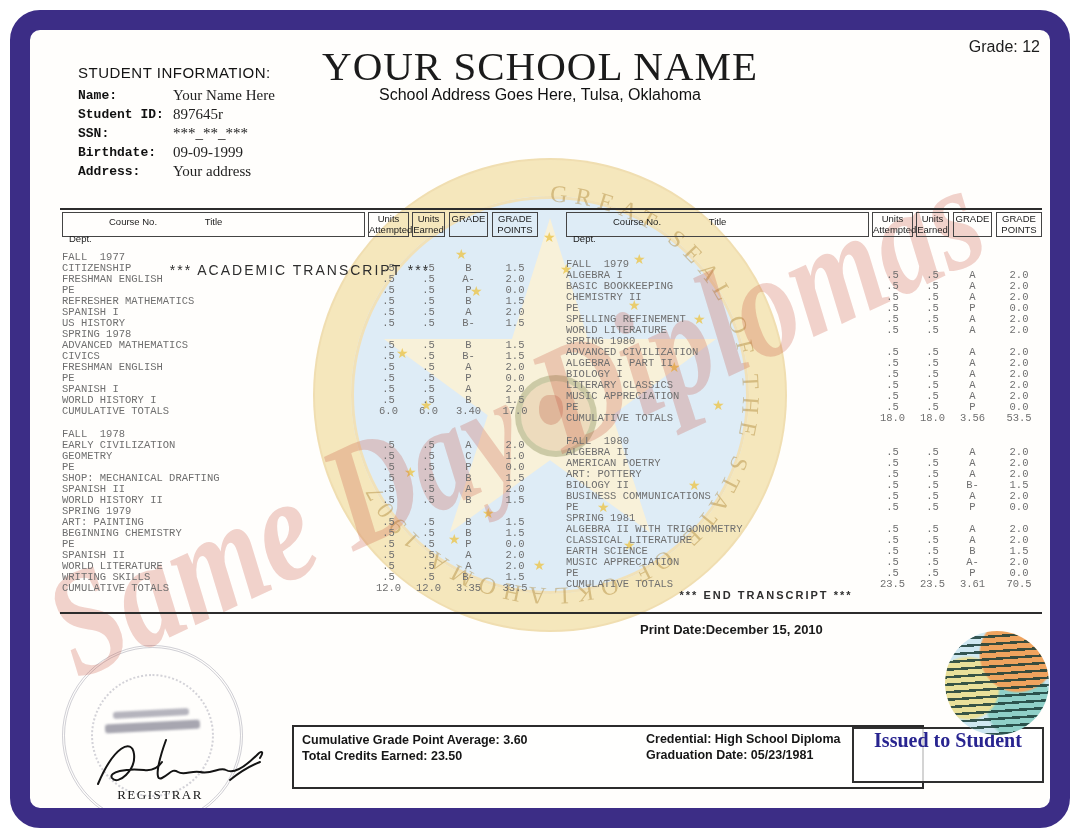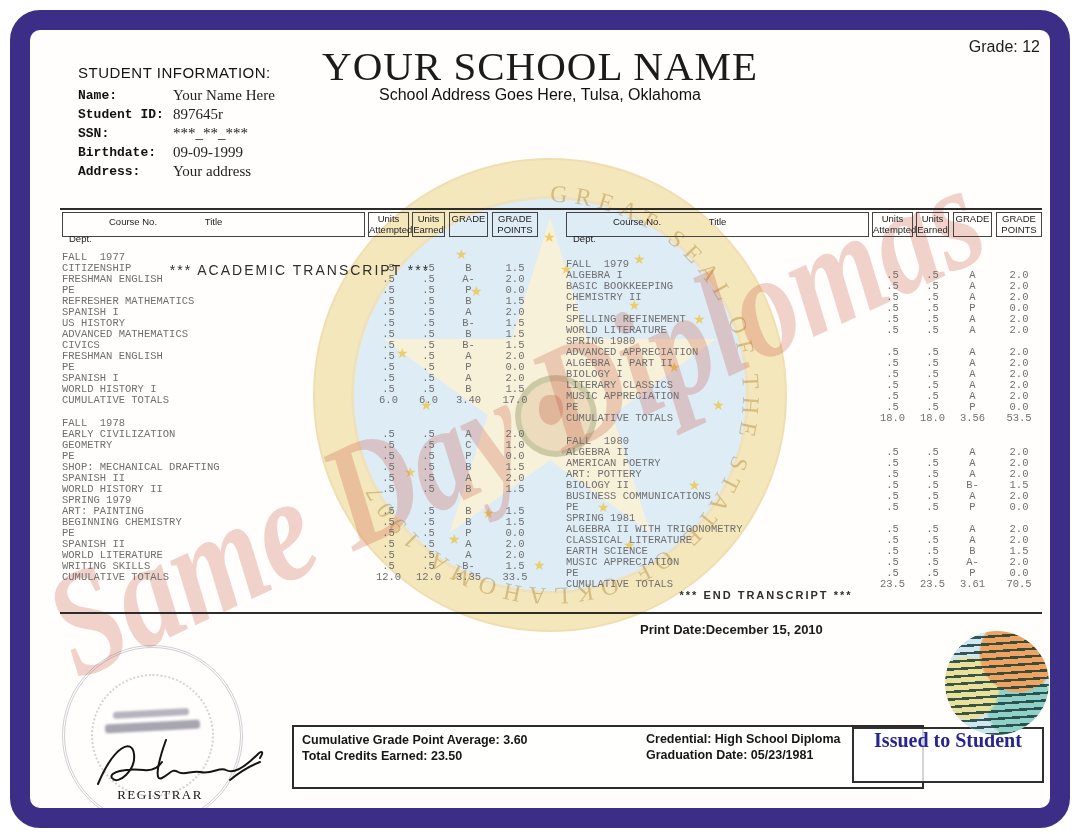--- a/index.html
+++ b/index.html
@@ -269,20 +269,27 @@
         <span class="c3">A</span>
         <span class="c4">2.0</span>
       </div>
       <div class="trow course">
         <span class="ct">US HISTORY</span>
         <span class="c1">.5</span>
         <span class="c2">.5</span>
         <span class="c3">B-</span>
         <span class="c4">1.5</span>
       </div>
+      <div class="trow season">
+        <span class="ct">SPRING 1978</span>
+        <span class="c1"></span>
+        <span class="c2"></span>
+        <span class="c3"></span>
+        <span class="c4"></span>
+      </div>
       <div class="trow course">
         <span class="ct">ADVANCED MATHEMATICS</span>
         <span class="c1">.5</span>
         <span class="c2">.5</span>
         <span class="c3">B</span>
         <span class="c4">1.5</span>
       </div>
       <div class="trow course">
         <span class="ct">CIVICS</span>
         <span class="c1">.5</span>
@@ -483,21 +490,21 @@
         <span class="c4">2.0</span>
       </div>
       <div class="trow season">
         <span class="ct">SPRING 1980</span>
         <span class="c1"></span>
         <span class="c2"></span>
         <span class="c3"></span>
         <span class="c4"></span>
       </div>
       <div class="trow course">
-        <span class="ct">ADVANCED APPRECIATION</span>
+        <span class="ct">ADVANCED CIVILIZATION</span>
         <span class="c1">.5</span>
         <span class="c2">.5</span>
         <span class="c3">A</span>
         <span class="c4">2.0</span>
       </div>
       <div class="trow course">
         <span class="ct">ALGEBRA I PART II</span>
         <span class="c1">.5</span>
         <span class="c2">.5</span>
         <span class="c3">A</span>

